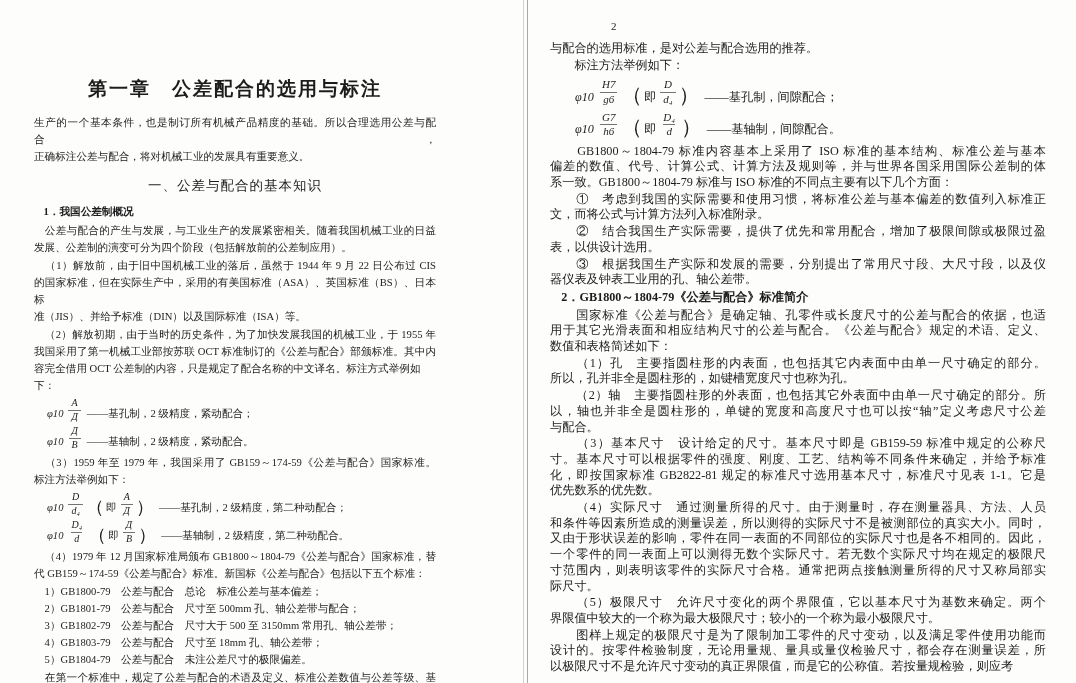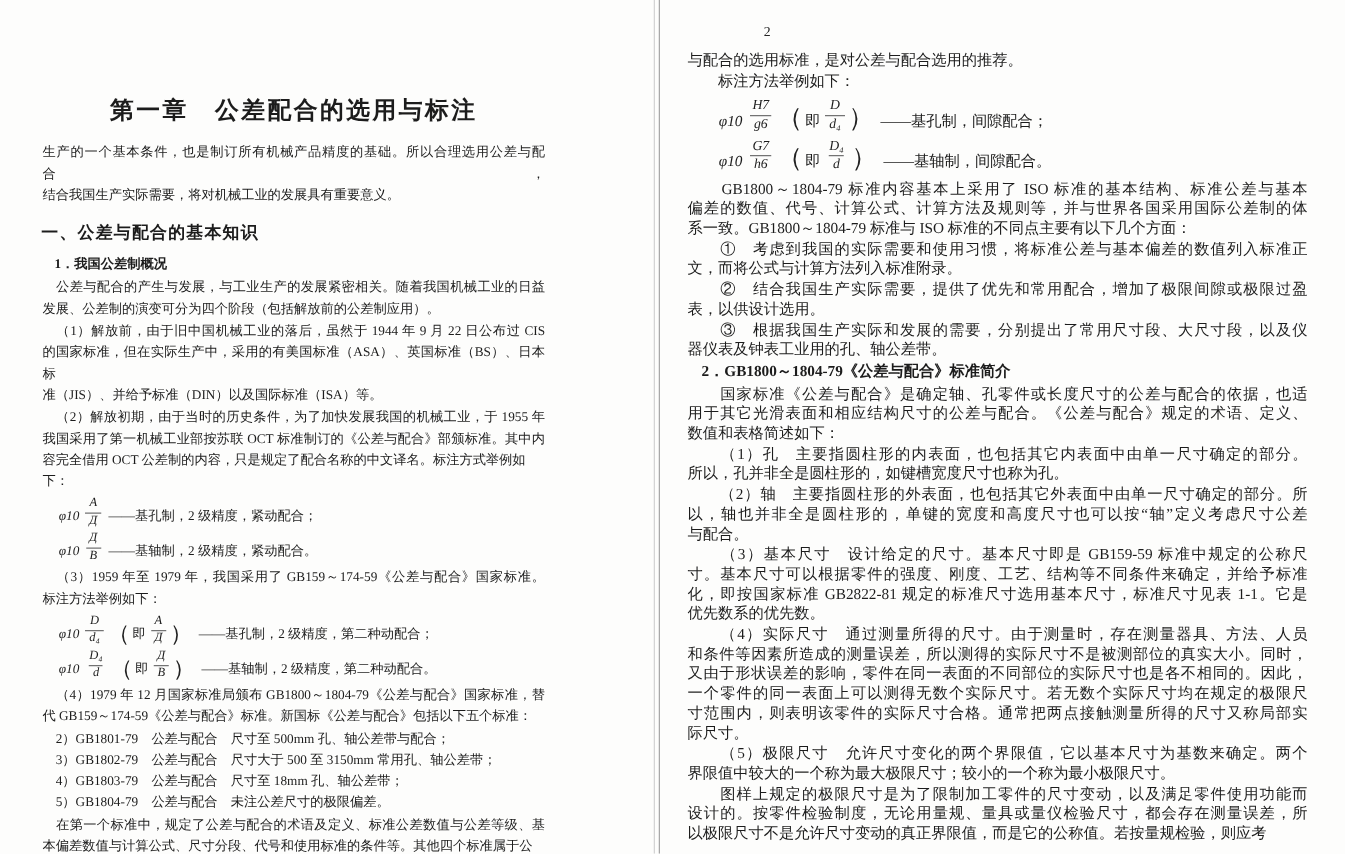--- a/index.html
+++ b/index.html
@@ -18,21 +18,21 @@
   .page-left{left:33px;top:76px;width:404px;font-size:10.6px;line-height:17px;}
   .page-right{left:549px;top:40px;width:498px;font-size:12.2px;line-height:15.7px;}
   .page-num{
     position:absolute;left:611px;top:20px;font-size:11px;color:#222;
   }
   .chapter-title{
     text-align:center;font-size:19px;font-weight:bold;letter-spacing:2px;
     line-height:26px;margin:0 0 12px 0;white-space:pre;
   }
   .section-heading{
-    font-size:13.5px;font-weight:bold;letter-spacing:1px;
+    text-align:center;font-size:13.5px;font-weight:normal;letter-spacing:1px;
     margin:12px 0 8px 0;line-height:18px;white-space:pre;
   }
   .sub-heading{
     font-weight:bold;margin:2px 0 2px 0;white-space:pre;overflow:hidden;
   }
   .para{margin:1px;}
   .tline{
     white-space:pre-wrap;overflow:hidden;
     text-align:justify;text-align-last:justify;
   }
@@ -65,21 +65,21 @@
 <div class="gutter g2"></div>
 
 <div class="page-num">2</div>
 
 <div class="page page-left">
 
   <div class="chapter-title">第一章　公差配合的选用与标注</div>
 
   <div class="para">
     <div class="tline">生产的一个基本条件，也是制订所有机械产品精度的基础。所以合理选用公差与配合，</div>
-    <div class="tline">结合我国生产实际需要，将对机械工业的发展具有重要意义。</div>
+    <div class="tline">正确标注公差与配合，将对机械工业的发展具有重要意义。</div>
   </div>
 
   <div class="section-heading">一、公差与配合的基本知识</div>
 
   <div class="sub-heading">　1．我国公差制概况</div>
 
   <div class="para">
     <div class="tline">　公差与配合的产生与发展，与工业生产的发展紧密相关。随着我国机械工业的日益</div>
     <div class="tline">发展、公差制的演变可分为四个阶段（包括解放前的公差制应用）。</div>
   </div>
@@ -150,20 +150,21 @@
     <span class="paren">）</span>
     <span class="f-caption">——基轴制，2 级精度，第二种动配合。</span>
   </div>
 
   <div class="para">
     <div class="tline">　（4）1979 年 12 月国家标准局颁布 GB1800～1804-79《公差与配合》国家标准，替</div>
     <div class="tline">代 GB159～174-59《公差与配合》标准。新国标《公差与配合》包括以下五个标准：</div>
   </div>
 
   <div class="para no-just">
+    <div class="tline">　1）GB1800-79　公差与配合　总论　标准公差与基本偏差；</div>
     <div class="tline">　2）GB1801-79　公差与配合　尺寸至 500mm 孔、轴公差带与配合；</div>
     <div class="tline">　3）GB1802-79　公差与配合　尺寸大于 500 至 3150mm 常用孔、轴公差带；</div>
     <div class="tline">　4）GB1803-79　公差与配合　尺寸至 18mm 孔、轴公差带；</div>
     <div class="tline">　5）GB1804-79　公差与配合　未注公差尺寸的极限偏差。</div>
   </div>
 
   <div class="para">
     <div class="tline">　在第一个标准中，规定了公差与配合的术语及定义、标准公差数值与公差等级、基</div>
     <div class="tline">本偏差数值与计算公式、尺寸分段、代号和使用标准的条件等。其他四个标准属于公差</div>
   </div>

